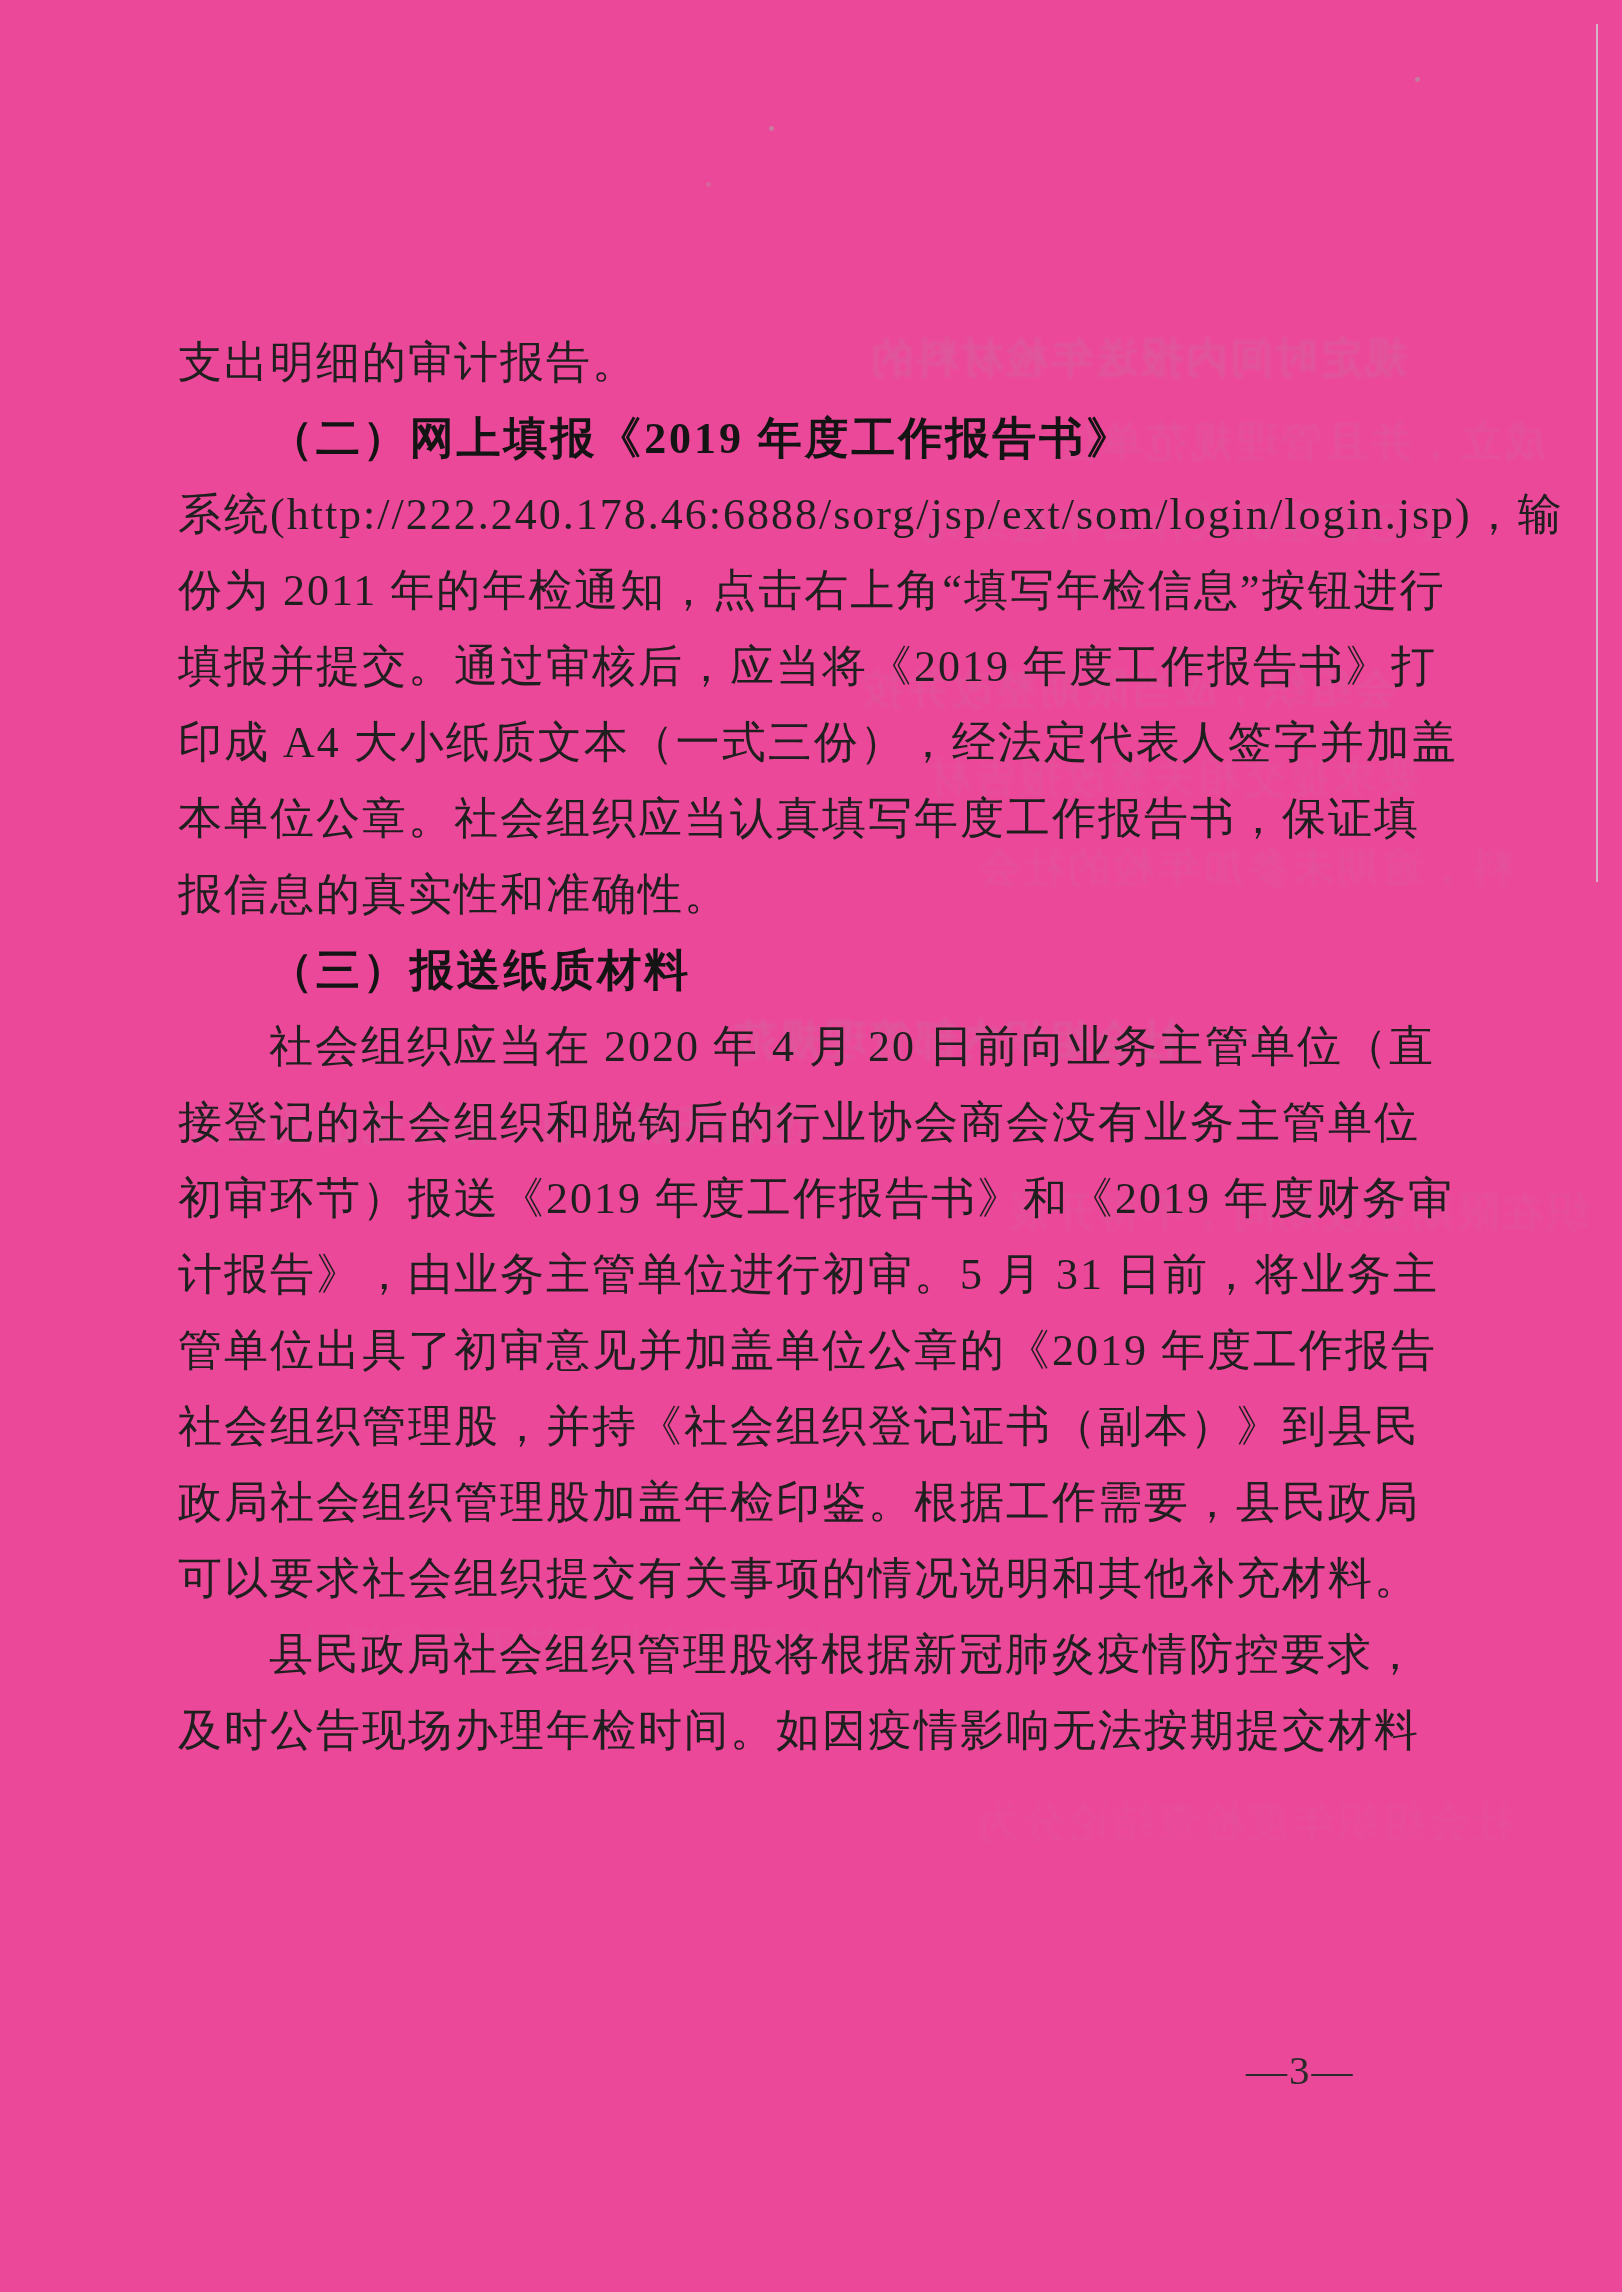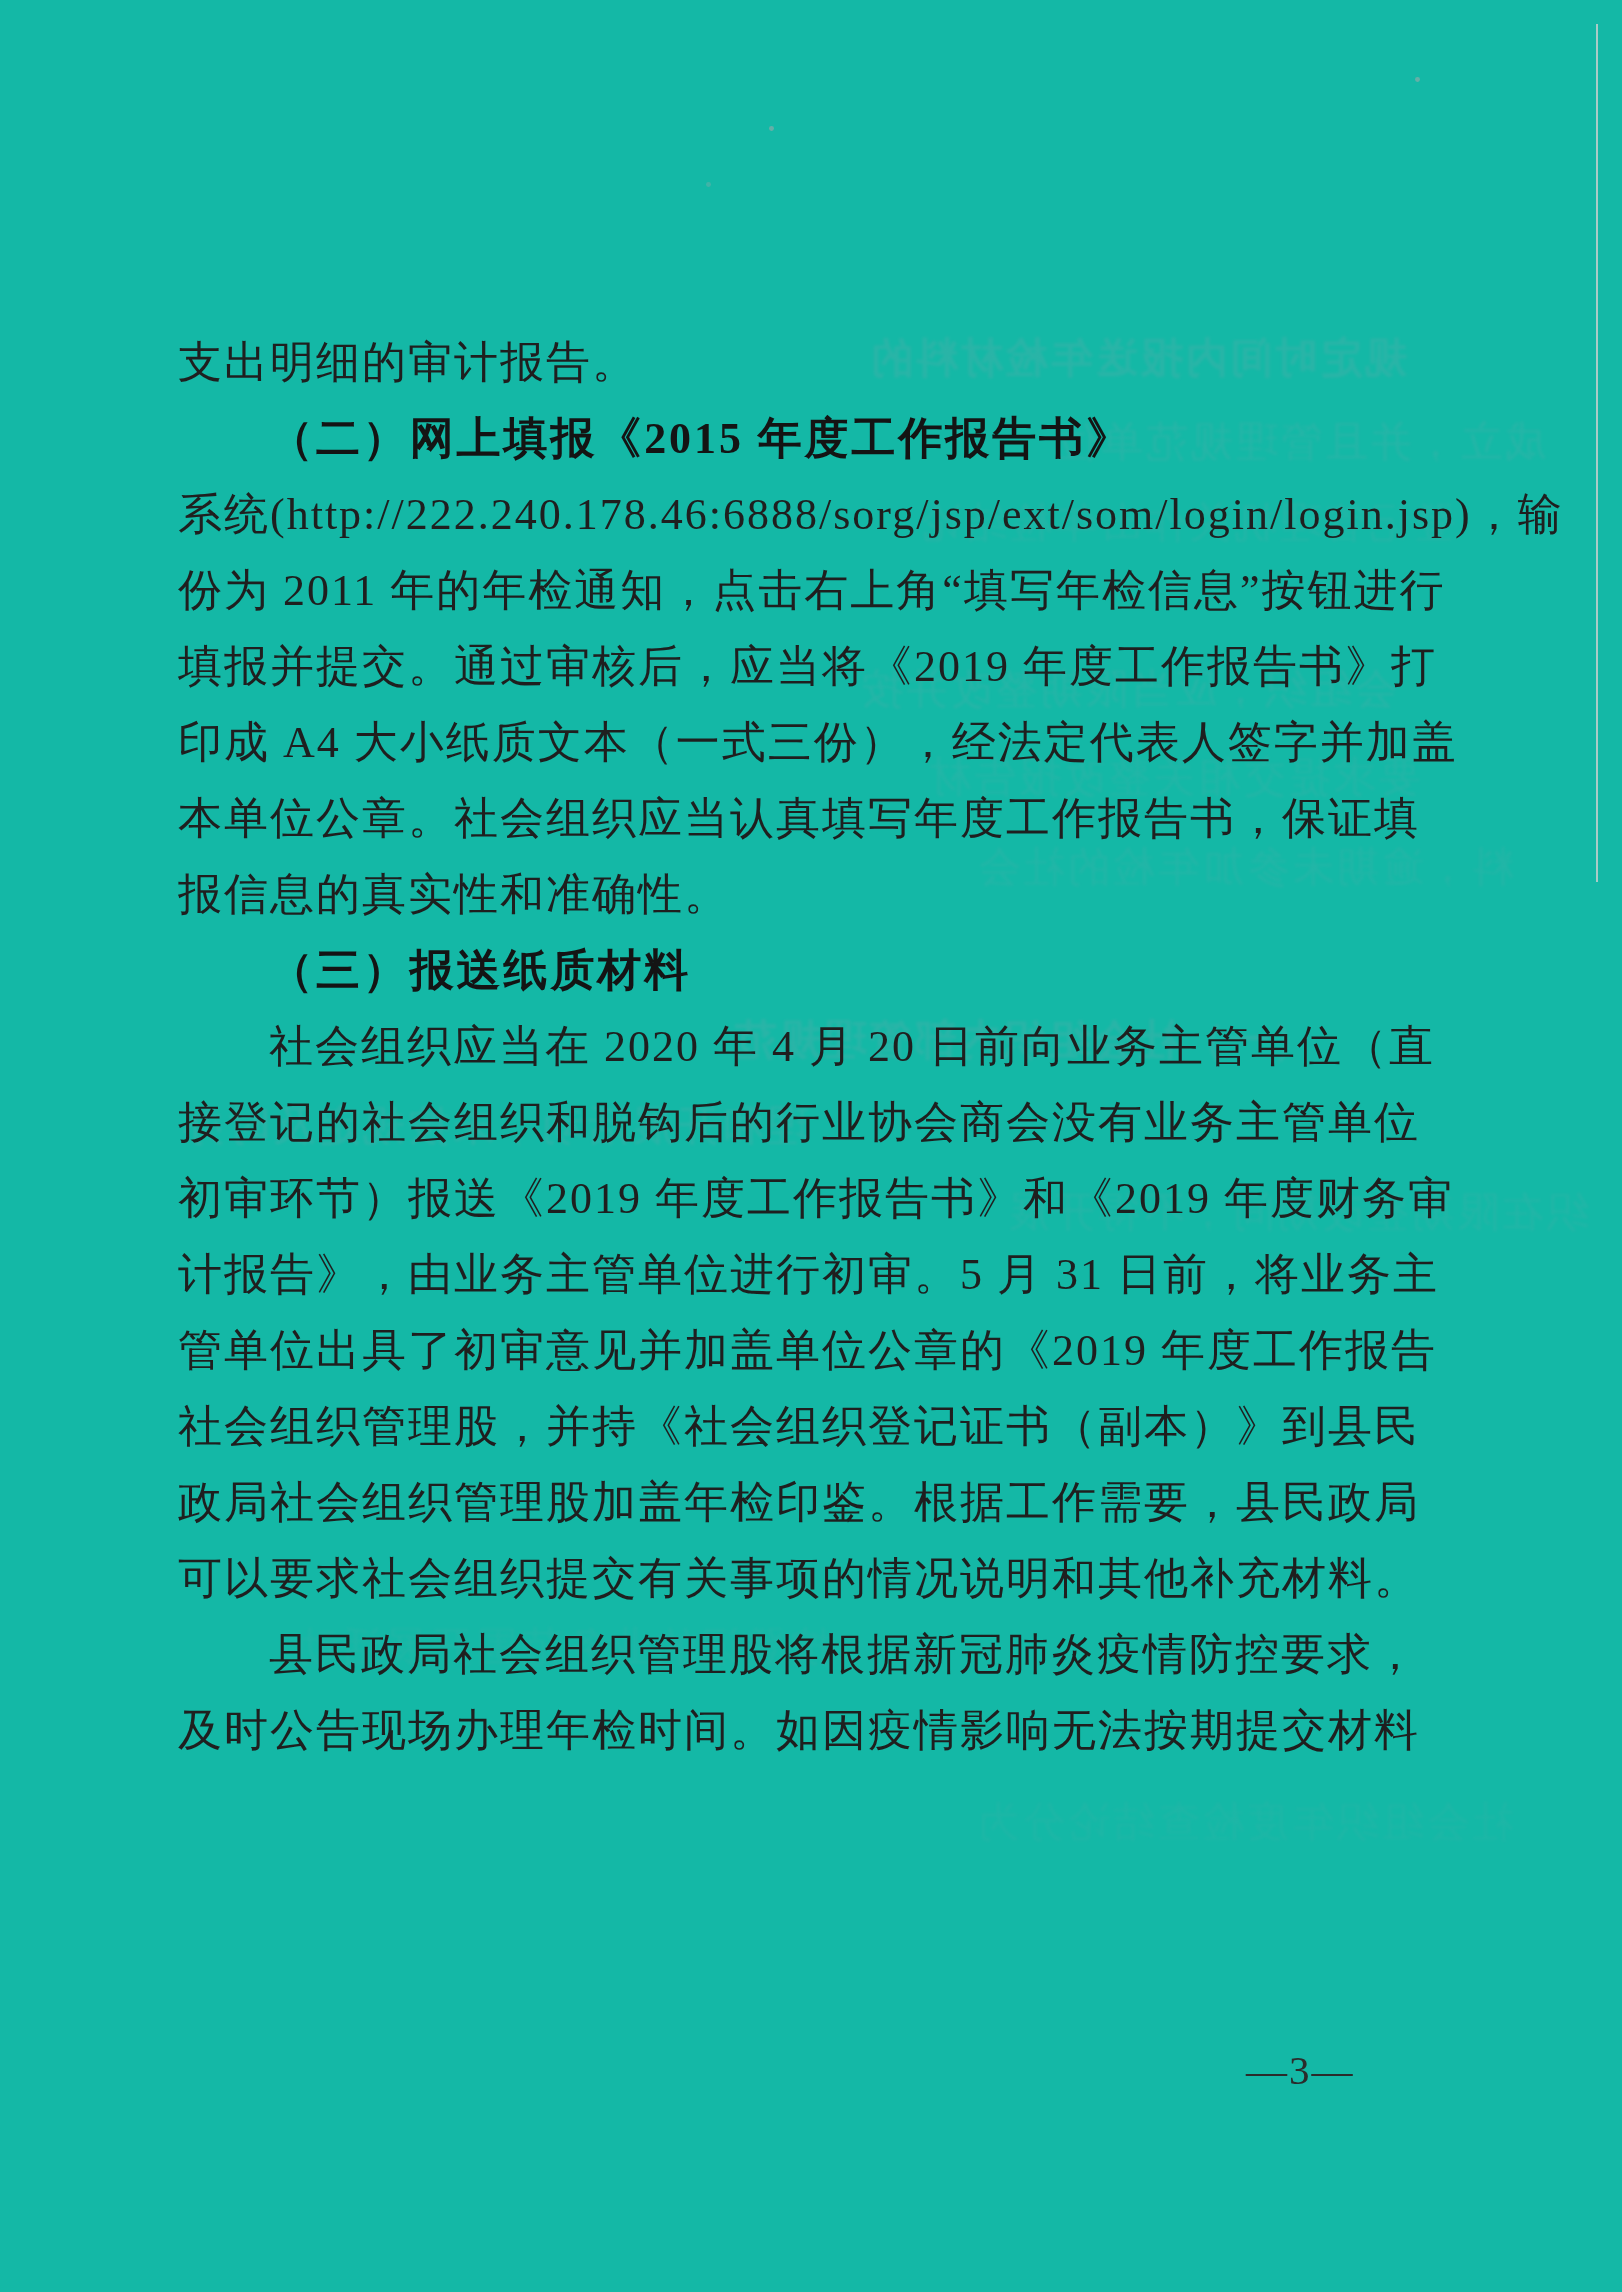--- a/index.html
+++ b/index.html
@@ -4,21 +4,21 @@
 <style>
   html, body {
     margin: 0;
     padding: 0;
     background: #e8e8e8;
   }
   .page {
     position: relative;
     width: 1623px;
     height: 2293px;
-    background: #14b8a6;
+    background: #ec4899;
     overflow: hidden;
     font-family: "Liberation Serif", "DejaVu Serif", serif;
   }
   
   .content {
     position: absolute;
     left: 178px;
     top: 325px;
     width: 1219px;
     color: #1f1f1f;
@@ -91,21 +91,21 @@
     <div class="bleed op10" style="left:975px; top:839px;  ">料，逾期未参加年检的社会</div>
     <div class="bleed op16 bold" style="left:731px;  top:1012px; ">（一）社会组织内部管理规范</div>
     <div class="bleed op16" style="left:180px;  top:1098px; ">理和开展活动，未按规定及时办</div>
     <div class="bleed op10" style="left:1005px; top:1184px; ">织在限期整改期间，不得开展</div>
     <div class="bleed op07" style="left:293px;  top:1619px; ">按登记的业务范围开展活动</div>
     <div class="bleed op07" style="left:975px; top:1794px; ">社会组织年度检查结论分为</div>
   </div>
 
   <div class="content">
     <div class="line">支出明细的审计报告。</div>
-    <div class="line heading indent">（二）网上填报《2015 年度工作报告书》</div>
+    <div class="line heading indent">（二）网上填报《2019 年度工作报告书》</div>
     <div class="line">系统(http://222.240.178.46:6888/sorg/jsp/ext/som/login/login.jsp)，输</div>
     <div class="line">份为 2011 年的年检通知，点击右上角“填写年检信息”按钮进行</div>
     <div class="line">填报并提交。通过审核后，应当将《2019 年度工作报告书》打</div>
     <div class="line">印成 A4 大小纸质文本（一式三份），经法定代表人签字并加盖</div>
     <div class="line">本单位公章。社会组织应当认真填写年度工作报告书，保证填</div>
     <div class="line">报信息的真实性和准确性。</div>
     <div class="line heading indent">（三）报送纸质材料</div>
     <div class="line indent">社会组织应当在 2020 年 4 月 20 日前向业务主管单位（直</div>
     <div class="line">接登记的社会组织和脱钩后的行业协会商会没有业务主管单位</div>
     <div class="line">初审环节）报送《2019 年度工作报告书》和《2019 年度财务审</div>

